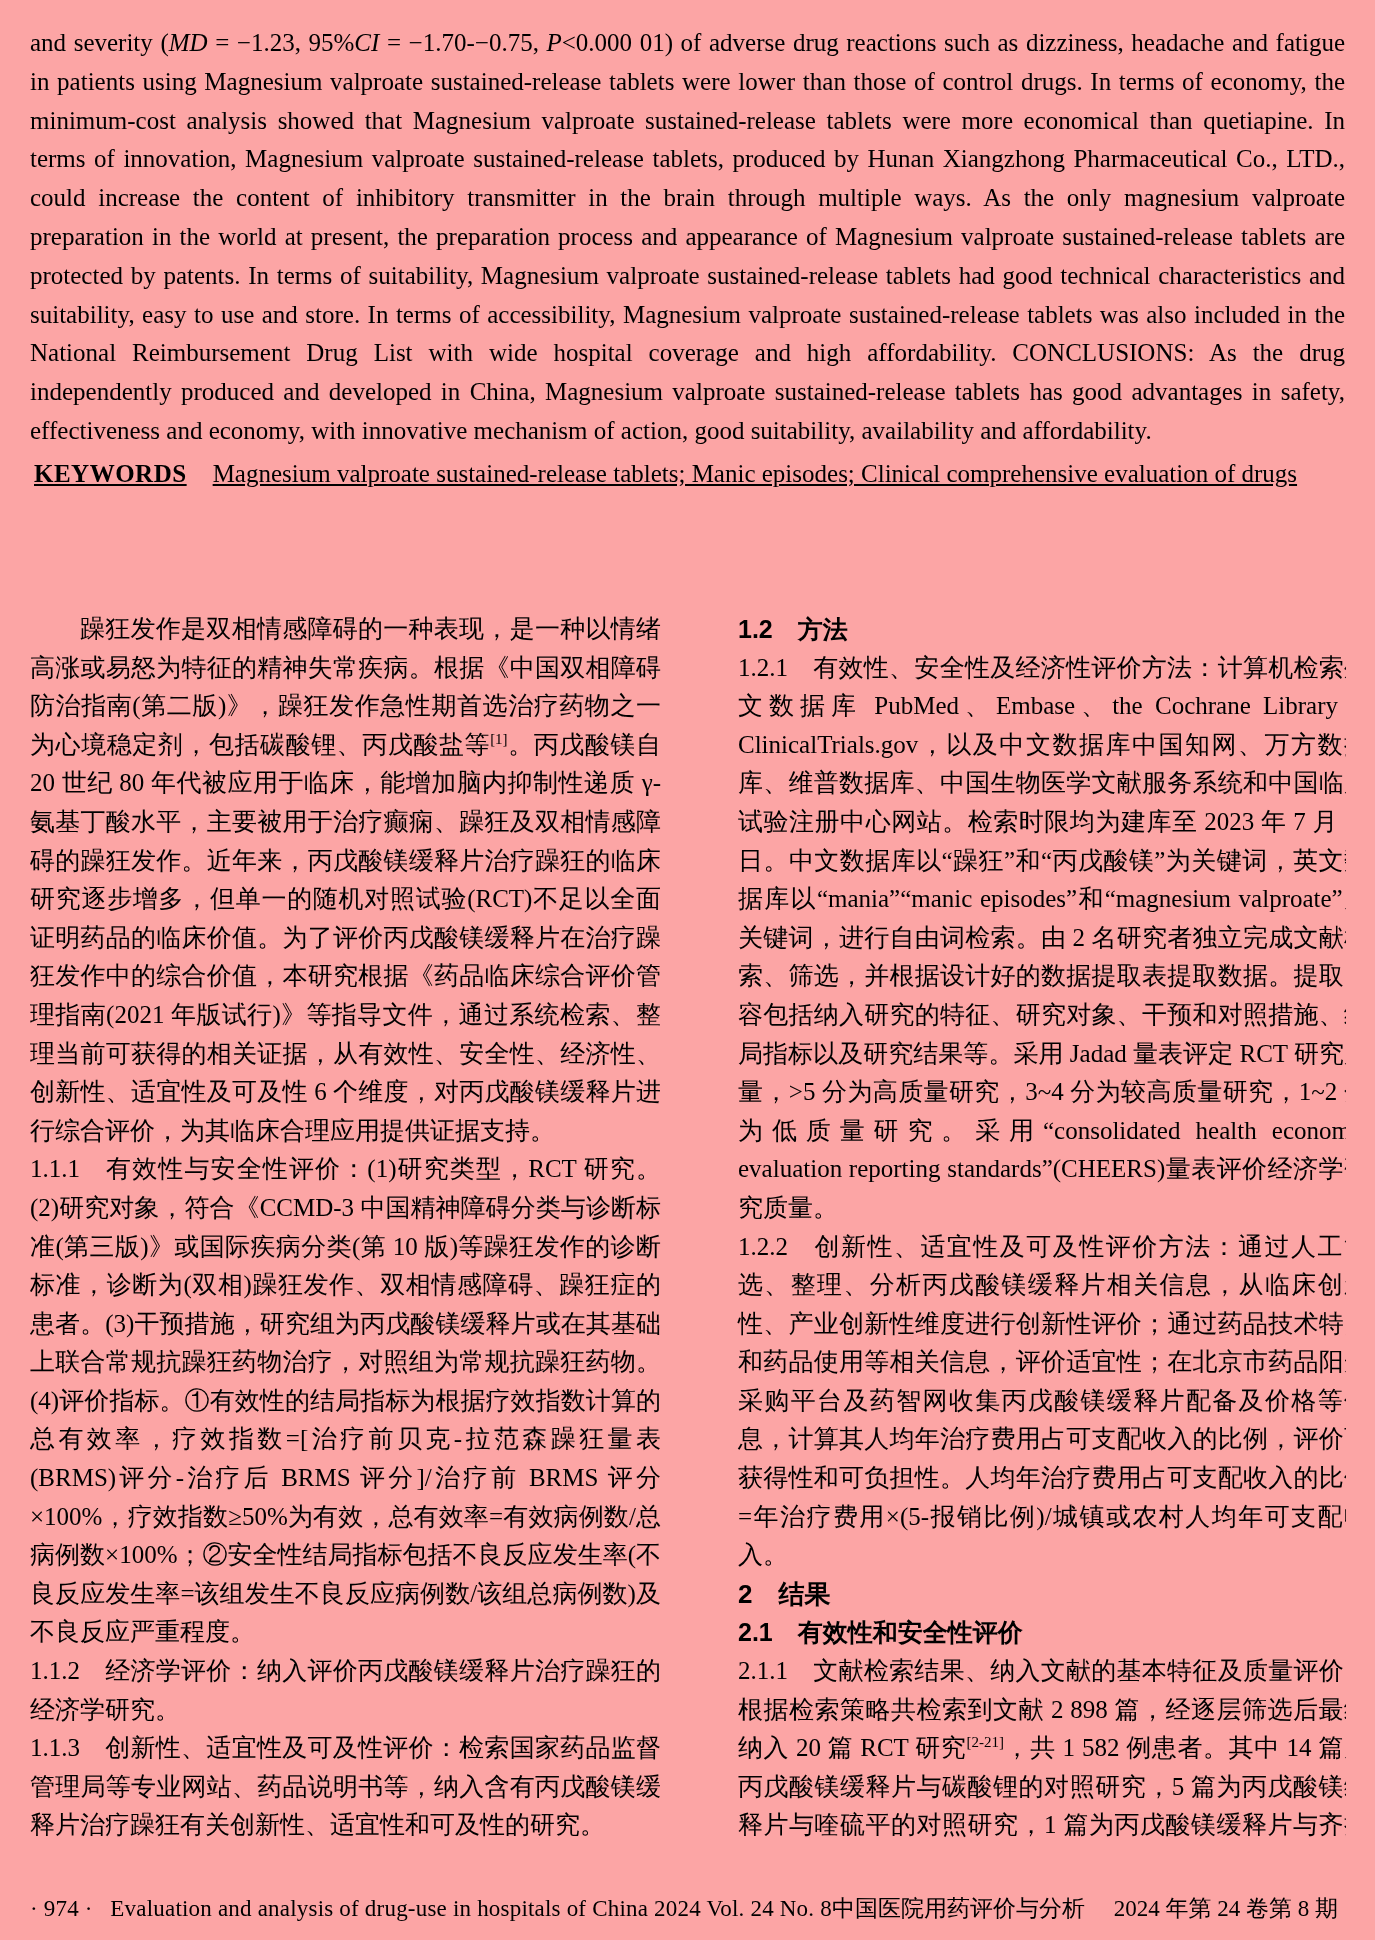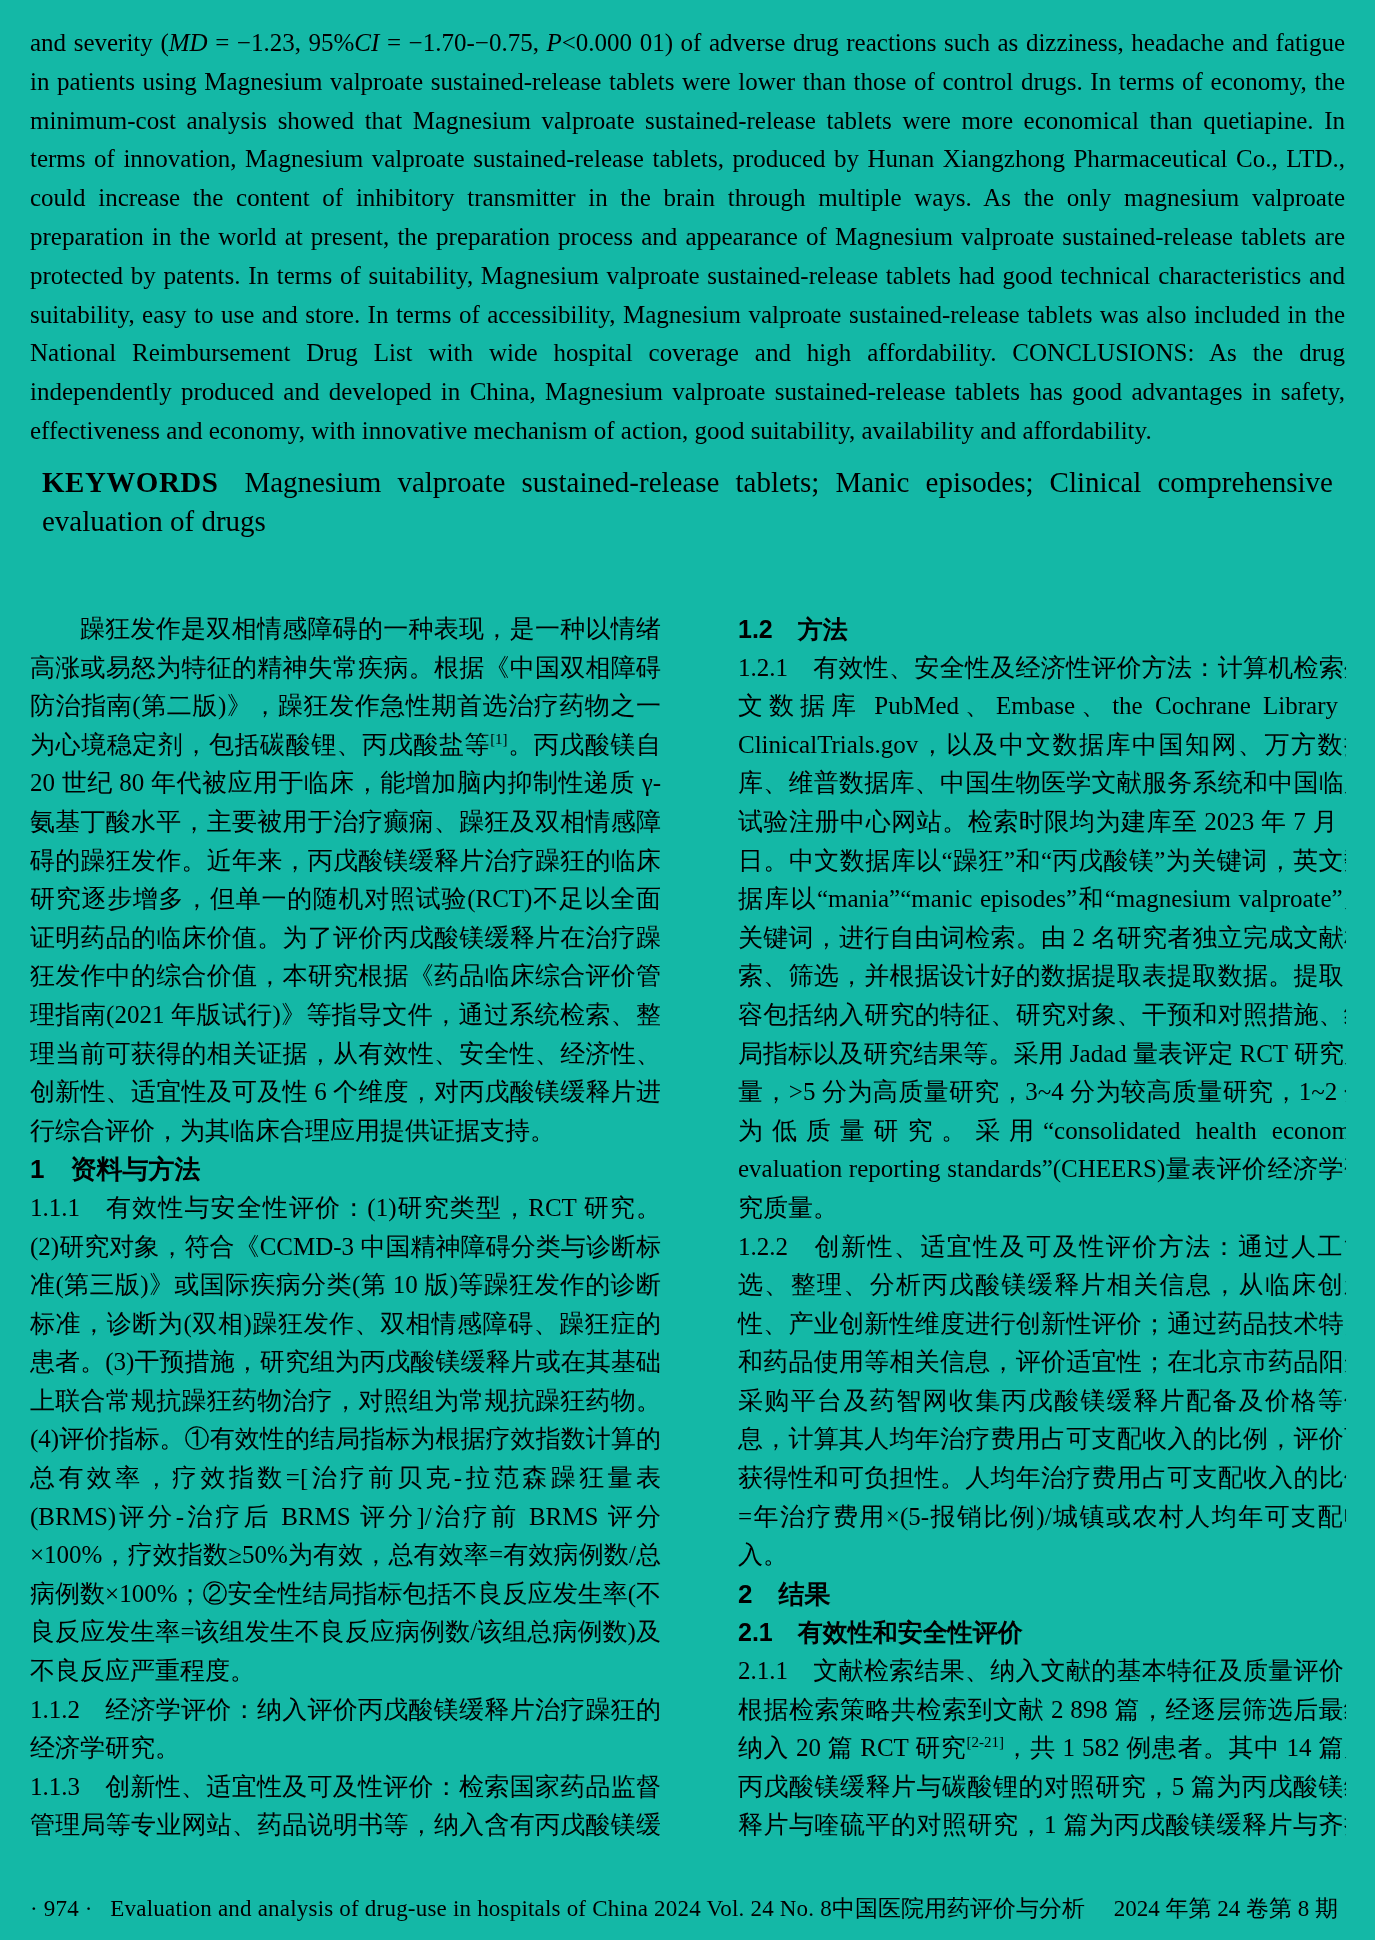--- a/index.html
+++ b/index.html
@@ -1,37 +1,38 @@
 <!DOCTYPE html>
 <html><head>
 <meta charset="utf-8">
 <style>
   html,body{margin:0;padding:0;background:#e8e8e8;}
   .page{
     position:relative;
     width:1375px;height:1940px;
-    background:#14b8a6;
+    background:#fca5a5;
     color:#000000;
     font-family:"Liberation Serif","DejaVu Serif",serif;
     overflow:hidden;
     margin:0 auto;
   }
   .abstract{
     position:absolute;top:24px;left:30px;width:1315px;height:566px;
     overflow:hidden;
   }
   .abs-text{
     margin:0;
     font-size:25px;line-height:38.8px;
     text-align:justify;text-justify:inter-word;
   }
   .keywords{
-    margin:12px;
-    font-size:29px;line-height:38.8px;
+    margin:4px;
+    font-size:25px;line-height:38.8px;
     text-align:justify;
+    text-decoration:underline;
   }
   .kw-label{margin-right:26px;letter-spacing:0.5px;}
   .it{font-style:italic;}
   .columns{
     position:absolute;top:610px;left:30px;width:1316px;height:1240px;
     display:flex;gap:77px;overflow:hidden;
   }
   .col{
     width:631px;flex:0 0 631px;
     font-size:25px;line-height:38.6px;
@@ -67,21 +68,20 @@
 
   <section class="abstract">
     <p class="abs-text"><span>and severity (</span><span class="it">MD</span><span> = −1.23, 95%</span><span class="it">CI</span><span> = −1.70-−0.75, </span><span class="it">P</span><span>&lt;0.000 01) of adverse drug reactions such as dizziness, headache and fatigue in patients using Magnesium valproate sustained-release tablets were lower than those of control drugs. In terms of economy, the minimum-cost analysis showed that Magnesium valproate sustained-release tablets were more economical than quetiapine. In terms of innovation, Magnesium valproate sustained-release tablets, produced by Hunan Xiangzhong Pharmaceutical Co., LTD., could increase the content of inhibitory transmitter in the brain through multiple ways. As the only magnesium valproate preparation in the world at present, the preparation process and appearance of Magnesium valproate sustained-release tablets are protected by patents. In terms of suitability, Magnesium valproate sustained-release tablets had good technical characteristics and suitability, easy to use and store. In terms of accessibility, Magnesium valproate sustained-release tablets was also included in the National Reimbursement Drug List with wide hospital coverage and high affordability. CONCLUSIONS: As the drug independently produced and developed in China, Magnesium valproate sustained-release tablets has good advantages in safety, effectiveness and economy, with innovative mechanism of action, good suitability, availability and affordability.</span></p>
     <p class="keywords"><b class="kw-label">KEYWORDS</b><span>Magnesium valproate sustained-release tablets; Manic episodes; Clinical comprehensive evaluation of drugs</span></p>
   </section>
 
   <section class="columns">
 
     <div class="col">
       <p class="indent"><span>躁狂发作是双相情感障碍的一种表现，是一种以情绪高涨或易怒为特征的精神失常疾病。根据《中国双相障碍防治指南(第二版)》，躁狂发作急性期首选治疗药物之一为心境稳定剂，包括碳酸锂、丙戊酸盐等</span><sup class="ref">[1]</sup><span>。丙戊酸镁自 20 世纪 80 年代被应用于临床，能增加脑内抑制性递质 γ-氨基丁酸水平，主要被用于治疗癫痫、躁狂及双相情感障碍的躁狂发作。近年来，丙戊酸镁缓释片治疗躁狂的临床研究逐步增多，但单一的随机对照试验(RCT)不足以全面证明药品的临床价值。为了评价丙戊酸镁缓释片在治疗躁狂发作中的综合价值，本研究根据《药品临床综合评价管理指南(2021 年版试行)》等指导文件，通过系统检索、整理当前可获得的相关证据，从有效性、安全性、经济性、创新性、适宜性及可及性 6 个维度，对丙戊酸镁缓释片进行综合评价，为其临床合理应用提供证据支持。</span></p>
-      <h2 class="sec-h2">1 资料与方法</h2>
       <p>1.1.1  有效性与安全性评价：(1)研究类型，RCT 研究。(2)研究对象，符合《CCMD-3 中国精神障碍分类与诊断标准(第三版)》或国际疾病分类(第 10 版)等躁狂发作的诊断标准，诊断为(双相)躁狂发作、双相情感障碍、躁狂症的患者。(3)干预措施，研究组为丙戊酸镁缓释片或在其基础上联合常规抗躁狂药物治疗，对照组为常规抗躁狂药物。(4)评价指标。①有效性的结局指标为根据疗效指数计算的总有效率，疗效指数=[治疗前贝克-拉范森躁狂量表(BRMS)评分-治疗后 BRMS 评分]/治疗前 BRMS 评分×100%，疗效指数≥50%为有效，总有效率=有效病例数/总病例数×100%；②安全性结局指标包括不良反应发生率(不良反应发生率=该组发生不良反应病例数/该组总病例数)及不良反应严重程度。</p>
       <p>1.1.2  经济学评价：纳入评价丙戊酸镁缓释片治疗躁狂的经济学研究。</p>
       <p>1.1.3  创新性、适宜性及可及性评价：检索国家药品监督管理局等专业网站、药品说明书等，纳入含有丙戊酸镁缓释片治疗躁狂有关创新性、适宜性和可及性的研究。</p>
     </div>
 
     <div class="col">
       <h3 class="sec-h3">1.2 方法</h3>
       <p>1.2.1  有效性、安全性及经济性评价方法：计算机检索外文数据库 PubMed、Embase、the Cochrane Library、ClinicalTrials.gov，以及中文数据库中国知网、万方数据库、维普数据库、中国生物医学文献服务系统和中国临床试验注册中心网站。检索时限均为建库至 2023 年 7 月 11 日。中文数据库以“躁狂”和“丙戊酸镁”为关键词，英文数据库以“mania”“manic episodes”和“magnesium valproate”为关键词，进行自由词检索。由 2 名研究者独立完成文献检索、筛选，并根据设计好的数据提取表提取数据。提取内容包括纳入研究的特征、研究对象、干预和对照措施、结局指标以及研究结果等。采用 Jadad 量表评定 RCT 研究质量，&gt;5 分为高质量研究，3~4 分为较高质量研究，1~2 分为低质量研究。采用“consolidated health economic evaluation reporting standards”(CHEERS)量表评价经济学研究质量。</p>
       <p>1.2.2  创新性、适宜性及可及性评价方法：通过人工筛选、整理、分析丙戊酸镁缓释片相关信息，从临床创新性、产业创新性维度进行创新性评价；通过药品技术特点和药品使用等相关信息，评价适宜性；在北京市药品阳光采购平台及药智网收集丙戊酸镁缓释片配备及价格等信息，计算其人均年治疗费用占可支配收入的比例，评价可获得性和可负担性。人均年治疗费用占可支配收入的比例=年治疗费用×(5-报销比例)/城镇或农村人均年可支配收入。</p>
       <h2 class="sec-h2">2 结果</h2>

